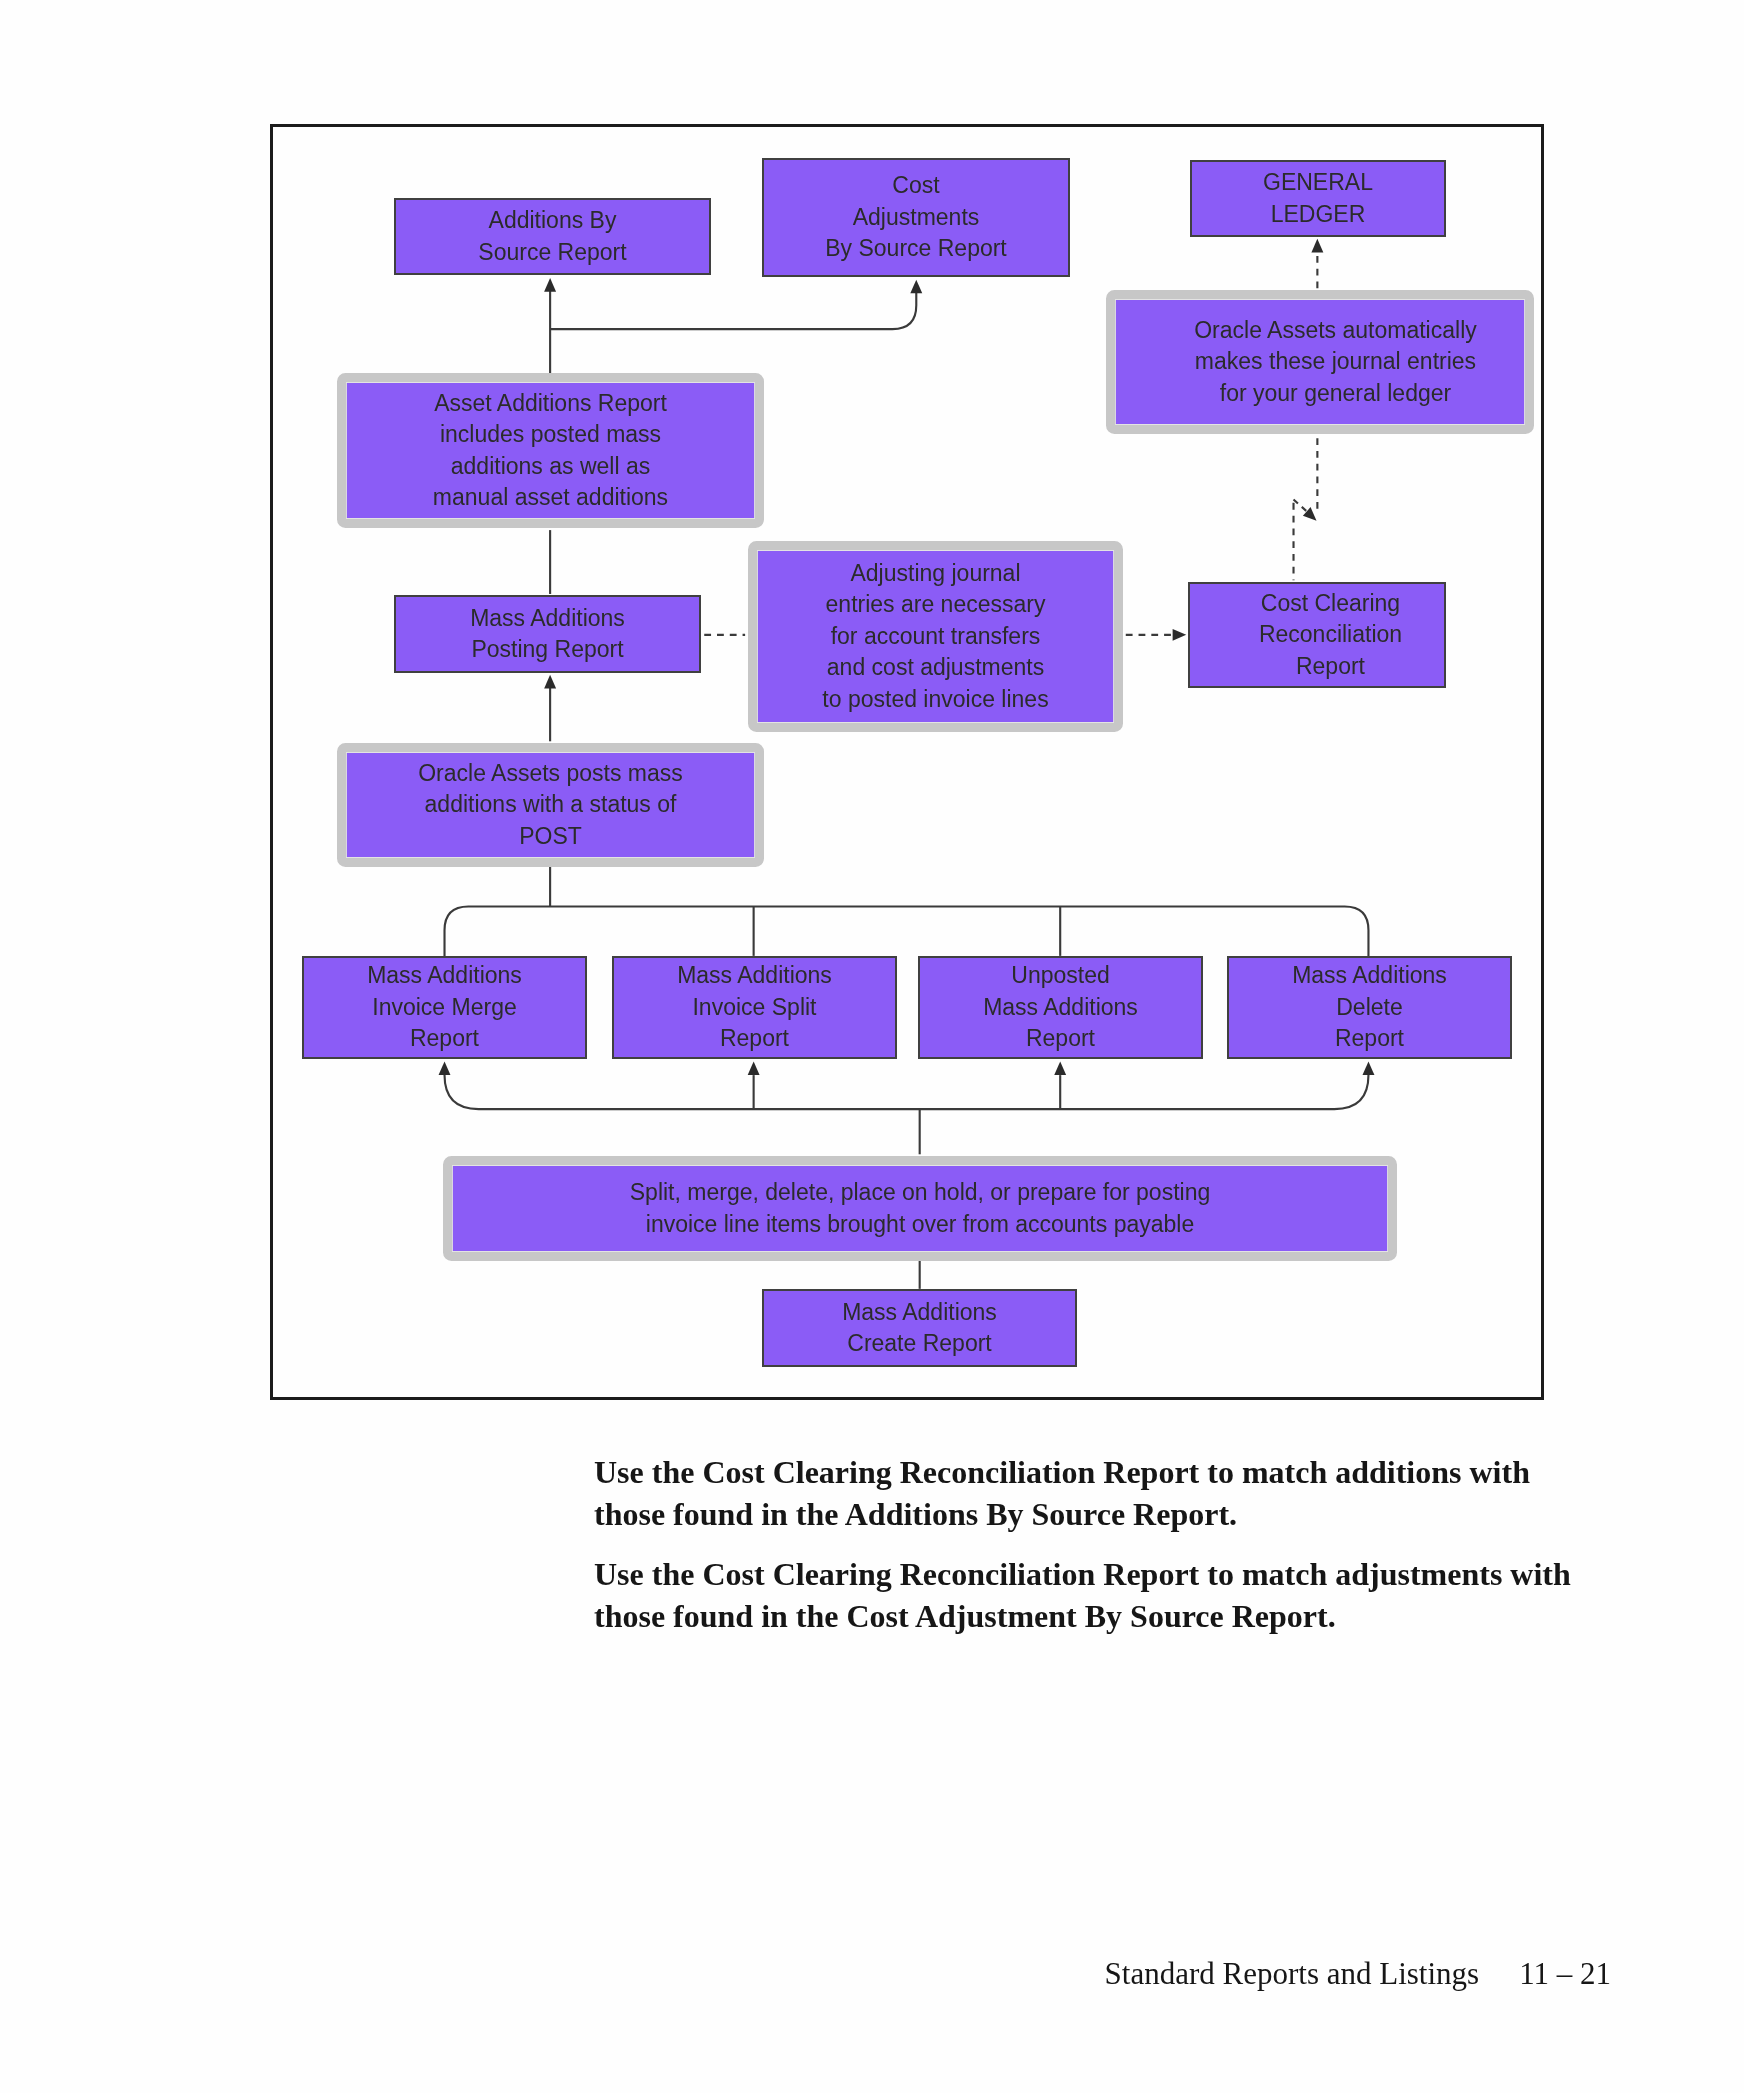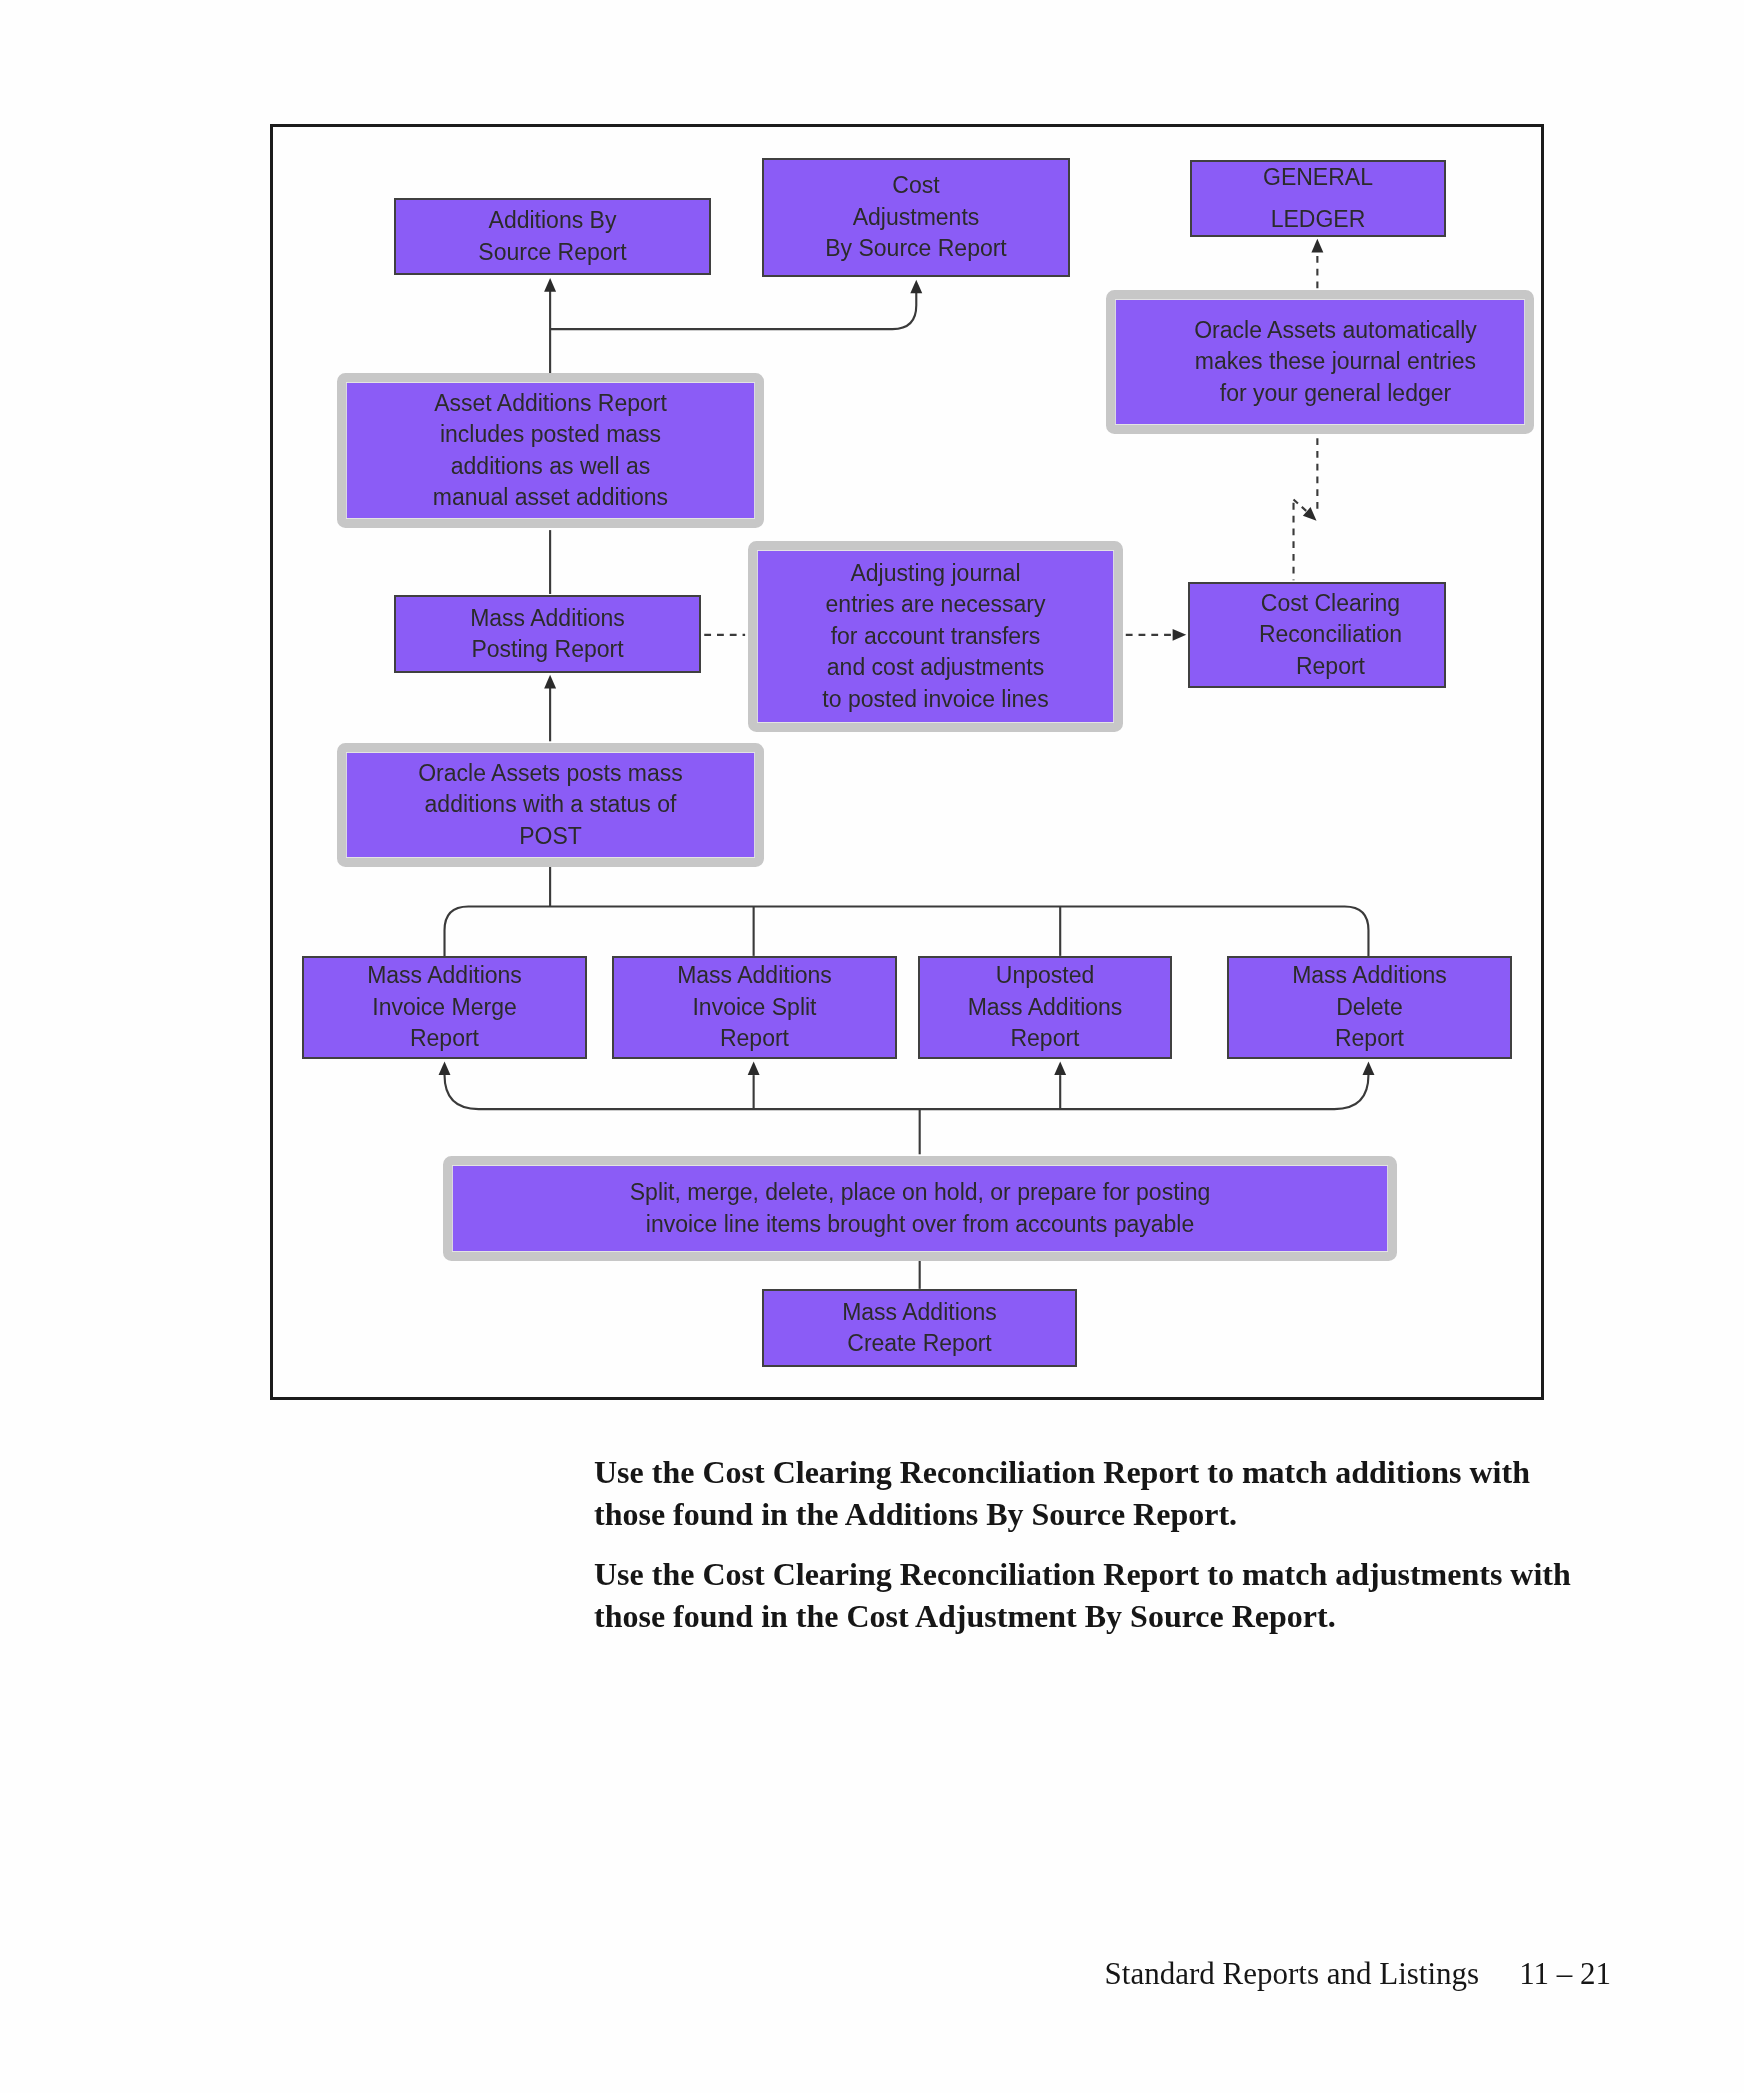--- a/index.html
+++ b/index.html
@@ -19,26 +19,26 @@
     position:absolute; z-index:2; background:#8b5cf6;
     display:flex; flex-direction:column; align-items:center; justify-content:center;
     text-align:center; color:#2b2b2b; font-size:23px; line-height:31.5px;
   }
   .box  { border:2.6px solid #404040; }
   .gbox { border:9.4px solid #c7c7c7; border-radius:8.5px; box-shadow: inset 0 0 0 0.9px #e3e3e3; }
   .box span, .gbox span { display:block; white-space:nowrap; }
   
   .b-additions   { left:394px;  top:198px;  width:317px; height:77px;  }
   .b-costadj     { left:762px;  top:158px;  width:308px; height:119px; }
-  .b-gl          { left:1190px; top:160px;  width:256px; height:77px;justify-content:space-between;  }
+  .b-gl          { left:1190px; top:160px;  width:256px; height:77px;  }
   .b-posting     { left:394px;  top:595px;  width:307px; height:78px;  }
   .b-costclear   { left:1188px; top:582px;  width:258px; height:106px;padding-left:27px; }
   .b-merge       { left:302px;  top:956px; width:285px; height:103px; }
   .b-isplit      { left:612px;  top:956px; width:285px; height:103px; }
-  .b-unposted    { left:918px; top:956px; width:254px; height:103px; }
+  .b-unposted    { left:918px; top:956px; width:285px; height:103px; }
   .b-delete      { left:1227px; top:956px; width:285px; height:103px; }
   .b-create      { left:762px;  top:1289px; width:315px; height:78px;  }
   
   .g-autoledger  { left:1106px; top:290px;  width:428px;  height:144px;padding-left:31px; }
   .g-assetnote   { left:337px;  top:373px;  width:427px;  height:155px; }
   .g-adjustnote  { left:748px;  top:541px;  width:375px;  height:191px; }
   .g-postnote    { left:337px;  top:743px;  width:427px;  height:124px; }
   .g-splitnote   { left:443px;  top:1156px; width:954px; height:105px; }
   
   .bodytext {

